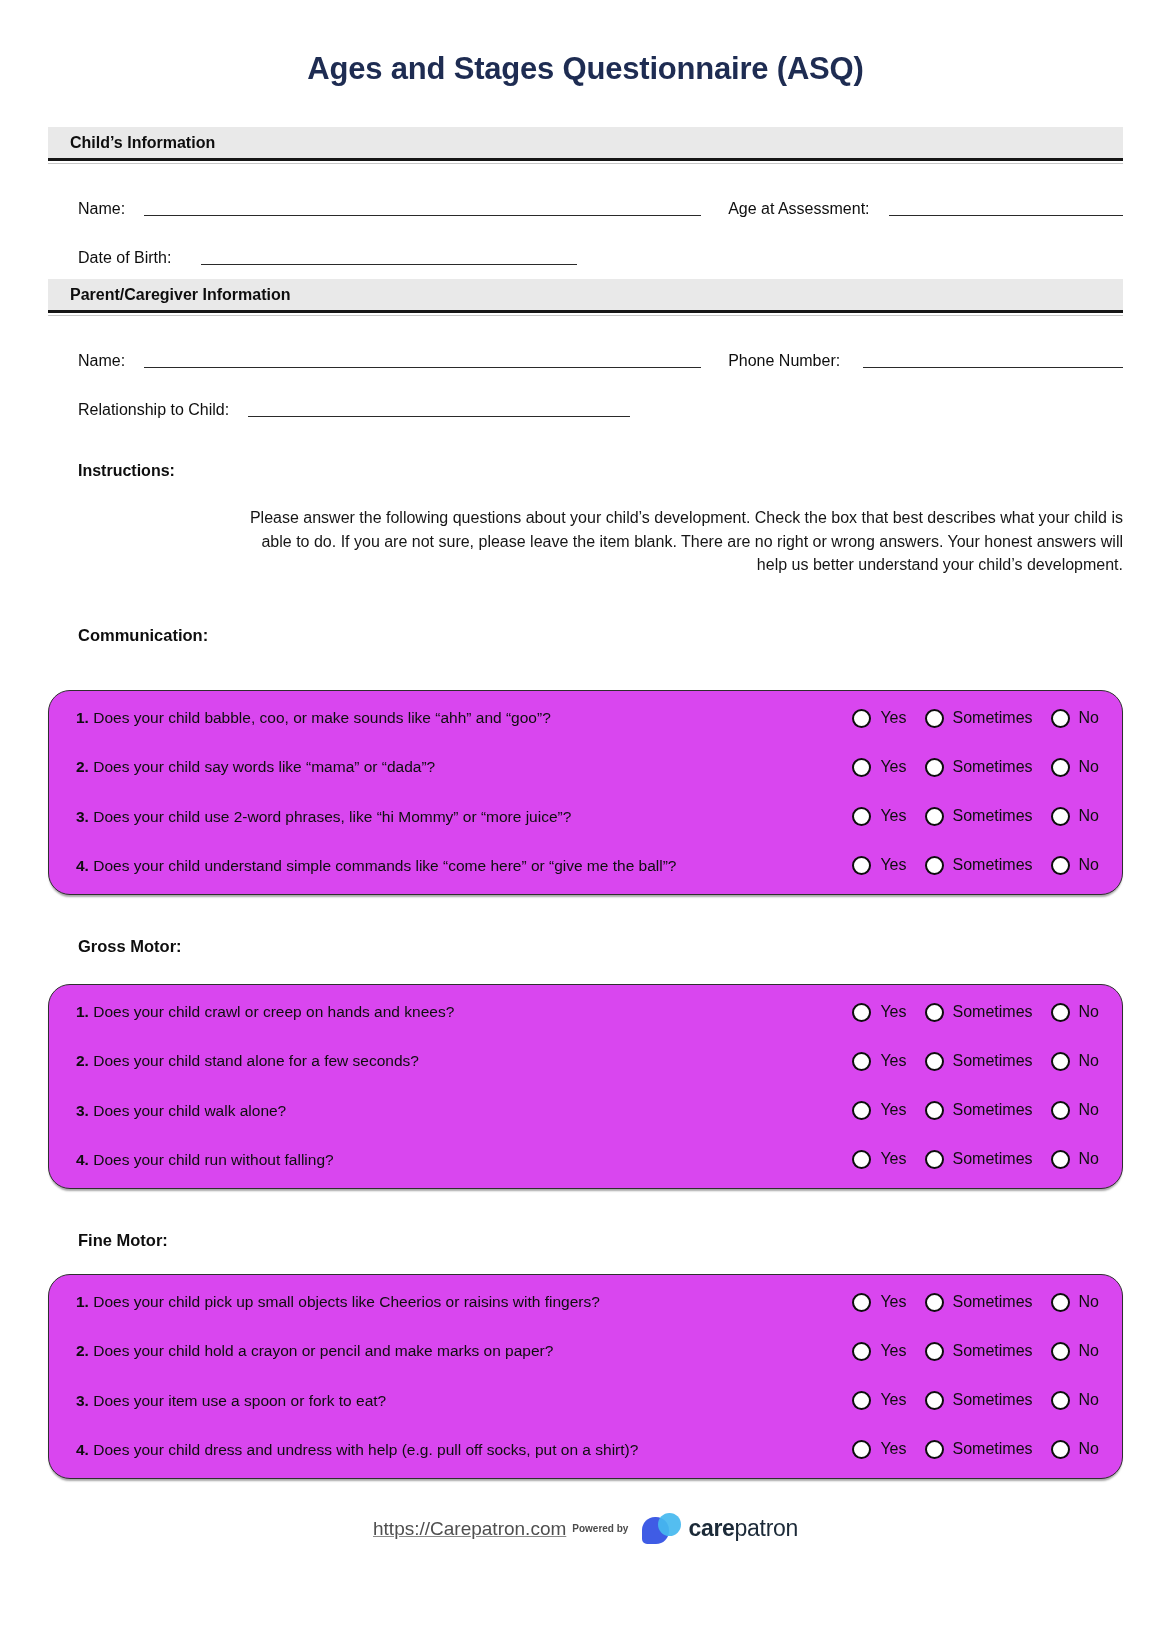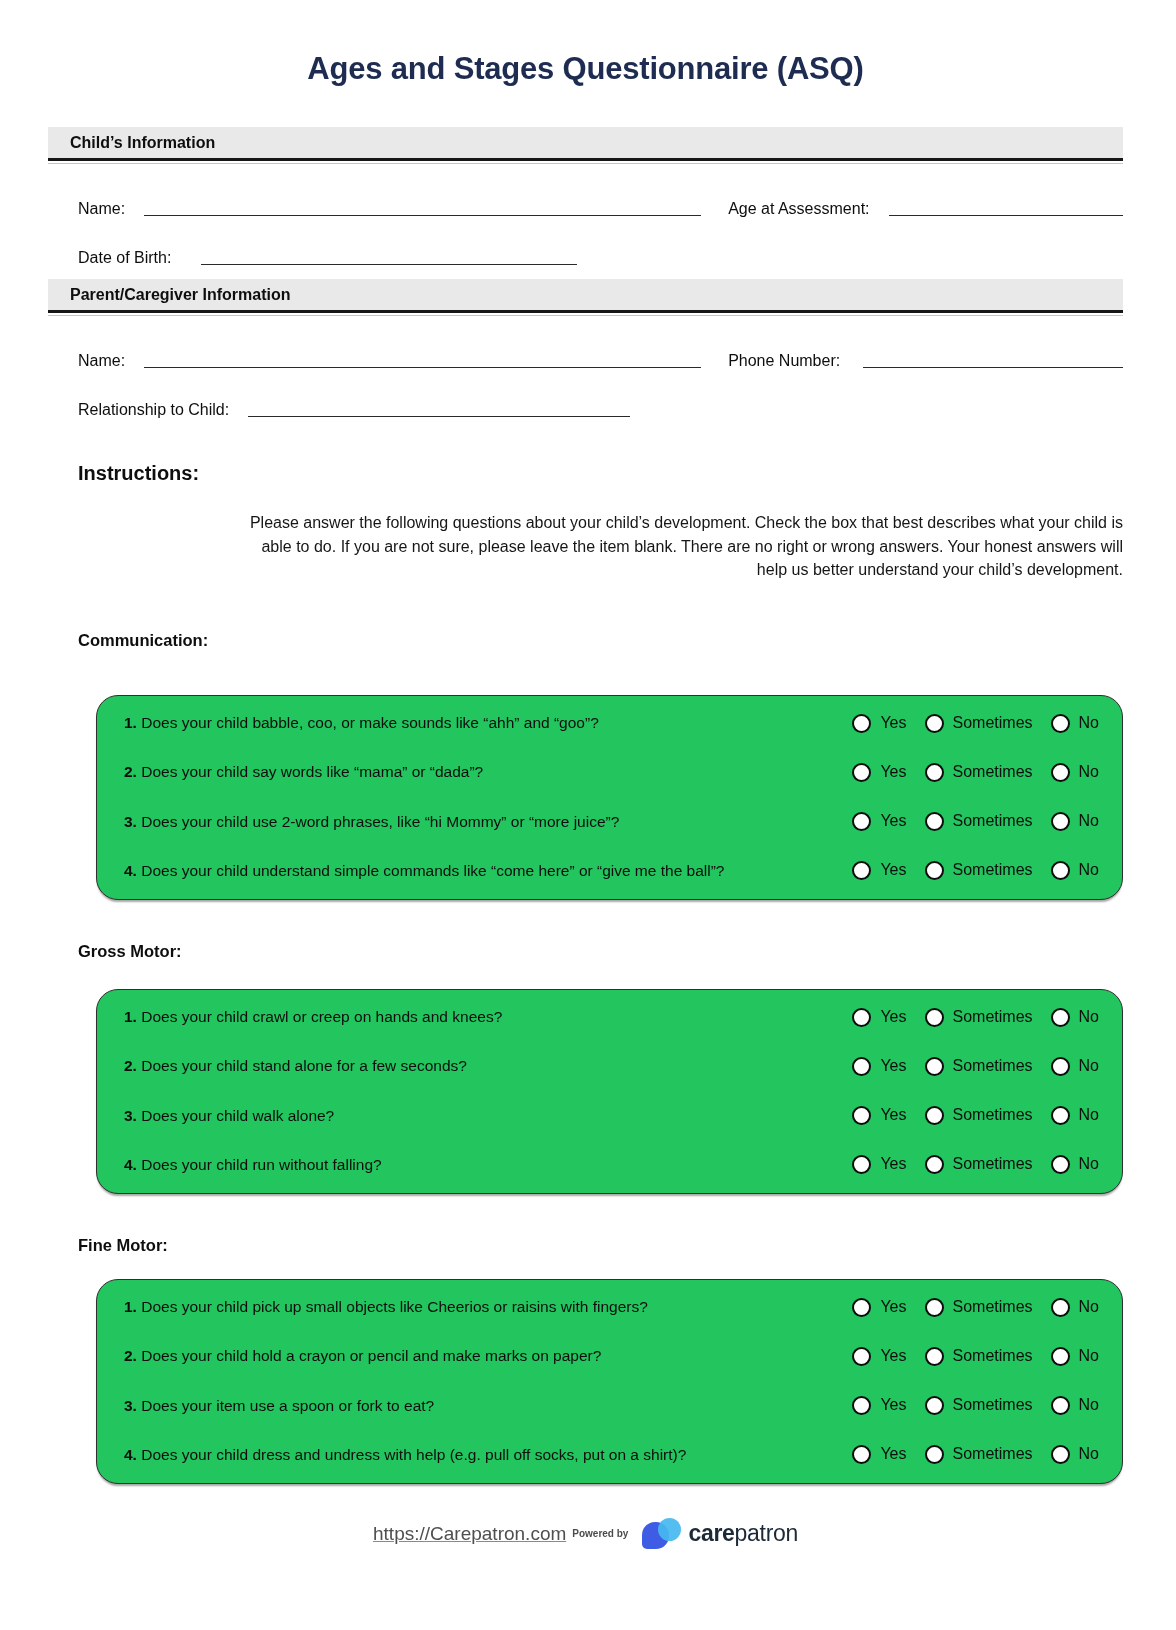--- a/index.html
+++ b/index.html
@@ -26,29 +26,29 @@
   .field-row.second{margin-top:27px;}
   .flabel{margin-left:30px;white-space:nowrap;color:#0e0e0e;}
   .flabel2{margin-left:27px;white-space:nowrap;color:#0e0e0e;}
   .line{border-bottom:1.5px solid #2a2a2a;height:14px;margin-bottom:2px;}
   .line.name-line{width:557px;margin-left:19px;}
   .line.age-line{flex:1;margin-left:19px;}
   .line.dob-line{width:376px;margin-left:30px;}
   .line.phone-line{flex:1;margin-left:23px;}
   .line.rel-line{width:382px;margin-left:19px;}
   
-  .instructions-heading{margin-top:43px;margin-left:30px;font-size:20px;font-weight:bold;color:#0e0e0e;}
+  .instructions-heading{margin-top:43px;margin-left:30px;font-size:16px;font-weight:bold;color:#0e0e0e;}
   .instructions-text{margin-top:26px;margin-left:22px;font-size:16px;color:#161616;text-align:right;}
   .instructions-text .iline{display:block;line-height:23.5px;white-space:nowrap;}
   
   .q-heading{margin-top:41px;margin-left:30px;font-size:16.5px;font-weight:bold;color:#0e0e0e;line-height:20px;}
   .q-heading.first{margin-top:48px;}
   .qbox{
-    margin-top:28px;border:1.5px solid #2f2f2f;border-radius:22px;background:#22c55e;
-    padding:3px 23px 3px 27px;box-shadow:0 3px 2px -1px rgba(0,0,0,0.35);margin-left:48px;
+    margin-top:28px;border:1.5px solid #2f2f2f;border-radius:22px;background:#d946ef;
+    padding:3px 23px 3px 27px;box-shadow:0 3px 2px -1px rgba(0,0,0,0.35);
   }
   .qbox.first{margin-top:45px;}
   .qbox.second{margin-top:28px;}
   .qbox.third{margin-top:24px;}
   .qrow{display:flex;align-items:center;height:49.25px;}
   .qtext{flex:1;font-size:15.5px;color:#0e0e0e;padding-right:10px;}
   .qtext b{font-weight:bold;}
   .radios{display:flex;align-items:center;gap:18px;margin-left:auto;flex-shrink:0;}
   .opt{display:flex;align-items:flex-start;gap:9px;}
   .rad{

